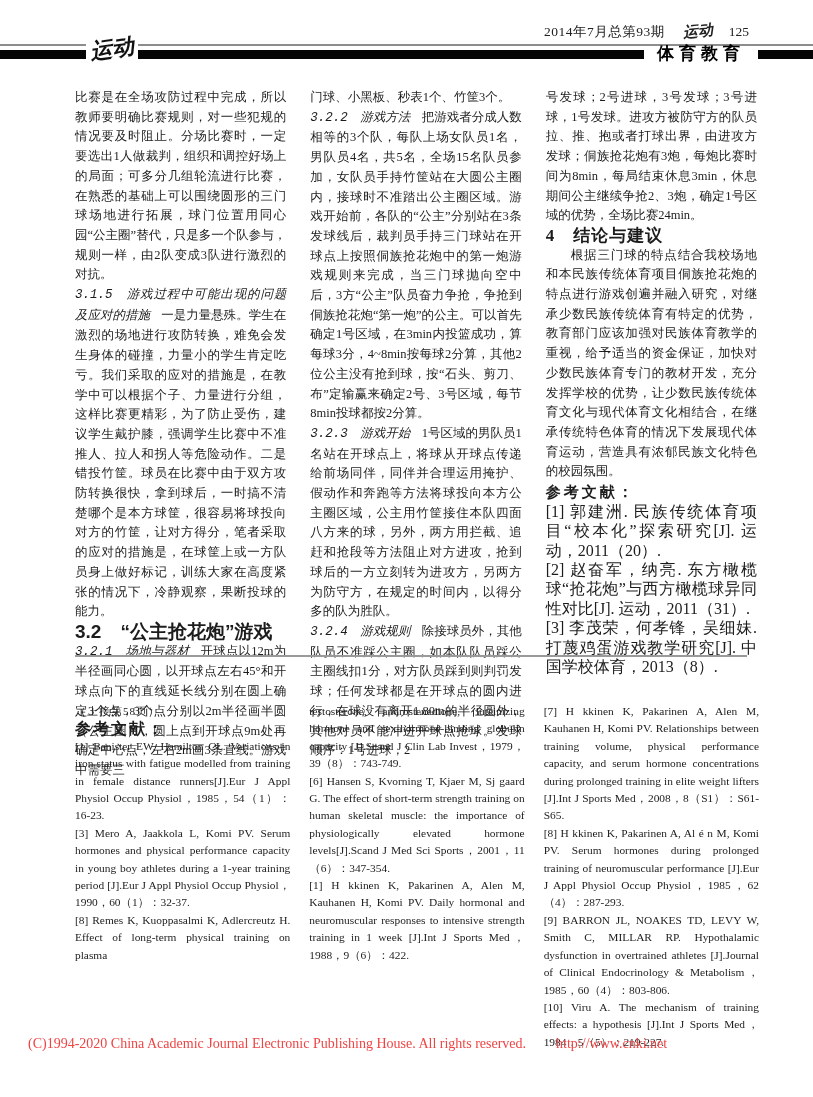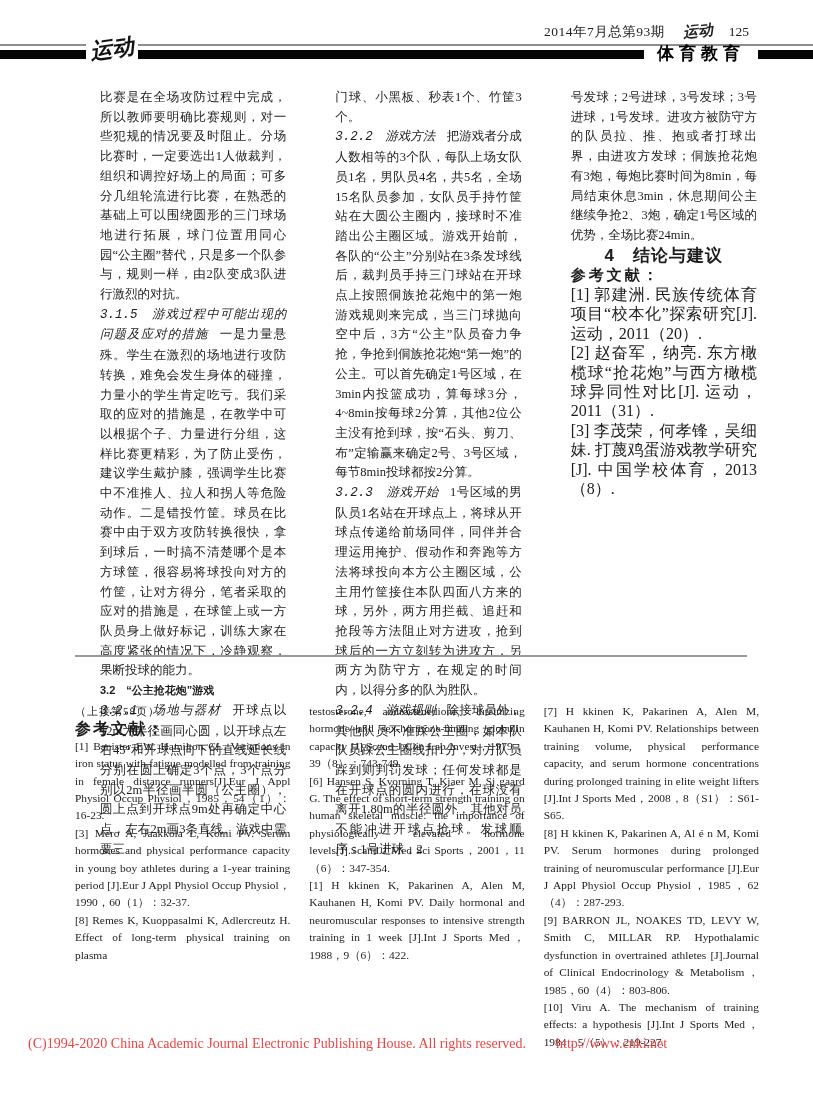--- a/index.html
+++ b/index.html
@@ -34,30 +34,30 @@
   .rule .banner{
     position:absolute;left:644px;top:-2px;width:114px;text-align:center;
     font-family:"Liberation Sans","DejaVu Sans",sans-serif;font-weight:900;
     font-size:17px;letter-spacing:5px;color:#000;white-space:nowrap;
   }
   
   .top-article{
     position:absolute;top:88px;left:75px;width:682px;
     display:flex;gap:24px;
   }
-  .tcol{flex:1;font-size:12.5px;line-height:19.7px;text-align:justify;margin-left:25px;}
+  .tcol{flex:1;font-size:12.5px;line-height:19.7px;text-align:justify;}
   .tcol p{margin:0;}
   .kai{font-style:italic;margin-right:.9em;font-family:Liberation Mono, monospace;}
   .h-sub{
     font-family:"Liberation Sans","DejaVu Sans",sans-serif;font-weight:bold;
-    font-size:11px;margin:1px 0;text-align:left;
+    font-size:19px;margin:1px 0;text-align:left;
   }
   .h-big{
-    font-family:Liberation Sans, sans-serif;font-weight:bold;
-    font-size:17px;margin:30px 0 24px;text-align:center;letter-spacing:1px;
+    font-family:Liberation Serif, serif;font-weight:bold;
+    font-size:17px;margin:30px 0 24px;text-align:left;letter-spacing:1px;
   }
   .h-refs{
     font-family:"Liberation Sans","DejaVu Sans",sans-serif;font-weight:bold;
     font-size:15px;margin:28px 0 16px;text-align:left;letter-spacing:3px;
   }
   .indent2{text-indent:2em;}
   .cn-ref{font-size:16px;line-height:19.4px;margin:0;}
   
   .sep{position:absolute;top:655px;left:75px;width:672px;height:2px;background:#9a9a9a;}
   
@@ -112,20 +112,21 @@
     <div class="tcol">
       <p>门球、小黑板、秒表1个、竹筐3个。</p>
       <p><span class="kai">3.2.2　游戏方法</span><span>把游戏者分成人数相等的3个队，每队上场女队员1名，男队员4名，共5名，全场15名队员参加，女队员手持竹筐站在大圆公主圈内，接球时不准踏出公主圈区域。游戏开始前，各队的“公主”分别站在3条发球线后，裁判员手持三门球站在开球点上按照侗族抢花炮中的第一炮游戏规则来完成，当三门球抛向空中后，3方“公主”队员奋力争抢，争抢到侗族抢花炮“第一炮”的公主。可以首先确定1号区域，在3min内投篮成功，算每球3分，4~8min按每球2分算，其他2位公主没有抢到球，按“石头、剪刀、布”定输赢来确定2号、3号区域，每节8min投球都按2分算。</span></p>
       <p><span class="kai">3.2.3　游戏开始</span><span>1号区域的男队员1名站在开球点上，将球从开球点传递给前场同伴，同伴并合理运用掩护、假动作和奔跑等方法将球投向本方公主圈区域，公主用竹筐接住本队四面八方来的球，另外，两方用拦截、追赶和抢段等方法阻止对方进攻，抢到球后的一方立刻转为进攻方，另两方为防守方，在规定的时间内，以得分多的队为胜队。</span></p>
       <p><span class="kai">3.2.4　游戏规则</span><span>除接球员外，其他队员不准踩公主圈，如本队队员踩公主圈线扣1分，对方队员踩到则判罚发球；任何发球都是在开球点的圆内进行，在球没有离开1.80m的半径圆外，其他对员不能冲进开球点抢球。发球顺序：1号进球，2</span></p>
     </div>
 
     <div class="tcol">
       <p>号发球；2号进球，3号发球；3号进球，1号发球。进攻方被防守方的队员拉、推、抱或者打球出界，由进攻方发球；侗族抢花炮有3炮，每炮比赛时间为8min，每局结束休息3min，休息期间公主继续争抢2、3炮，确定1号区域的优势，全场比赛24min。</p>
       <p class="h-big">4　结论与建议</p>
+      <p class="indent2">根据三门球的特点结合我校场地和本民族传统体育项目侗族抢花炮的特点进行游戏创遍并融入研究，对继承少数民族传统体育有特定的优势，教育部门应该加强对民族体育教学的重视，给予适当的资金保证，加快对少数民族体育专门的教材开发，充分发挥学校的优势，让少数民族传统体育文化与现代体育文化相结合，在继承传统特色体育的情况下发展现代体育运动，营造具有浓郁民族文化特色的校园氛围。</p>
       <p class="h-refs">参考文献：</p>
       <p class="cn-ref">[1] 郭建洲. 民族传统体育项目“校本化”探索研究[J]. 运动，2011（20）.</p>
       <p class="cn-ref">[2] 赵奋军，纳亮. 东方橄榄球“抢花炮”与西方橄榄球异同性对比[J]. 运动，2011（31）.</p>
       <p class="cn-ref">[3] 李茂荣，何孝锋，吴细妹. 打蔑鸡蛋游戏教学研究[J]. 中国学校体育，2013（8）.</p>
     </div>
 
   </div>
 
   <div class="sep"></div>
 

